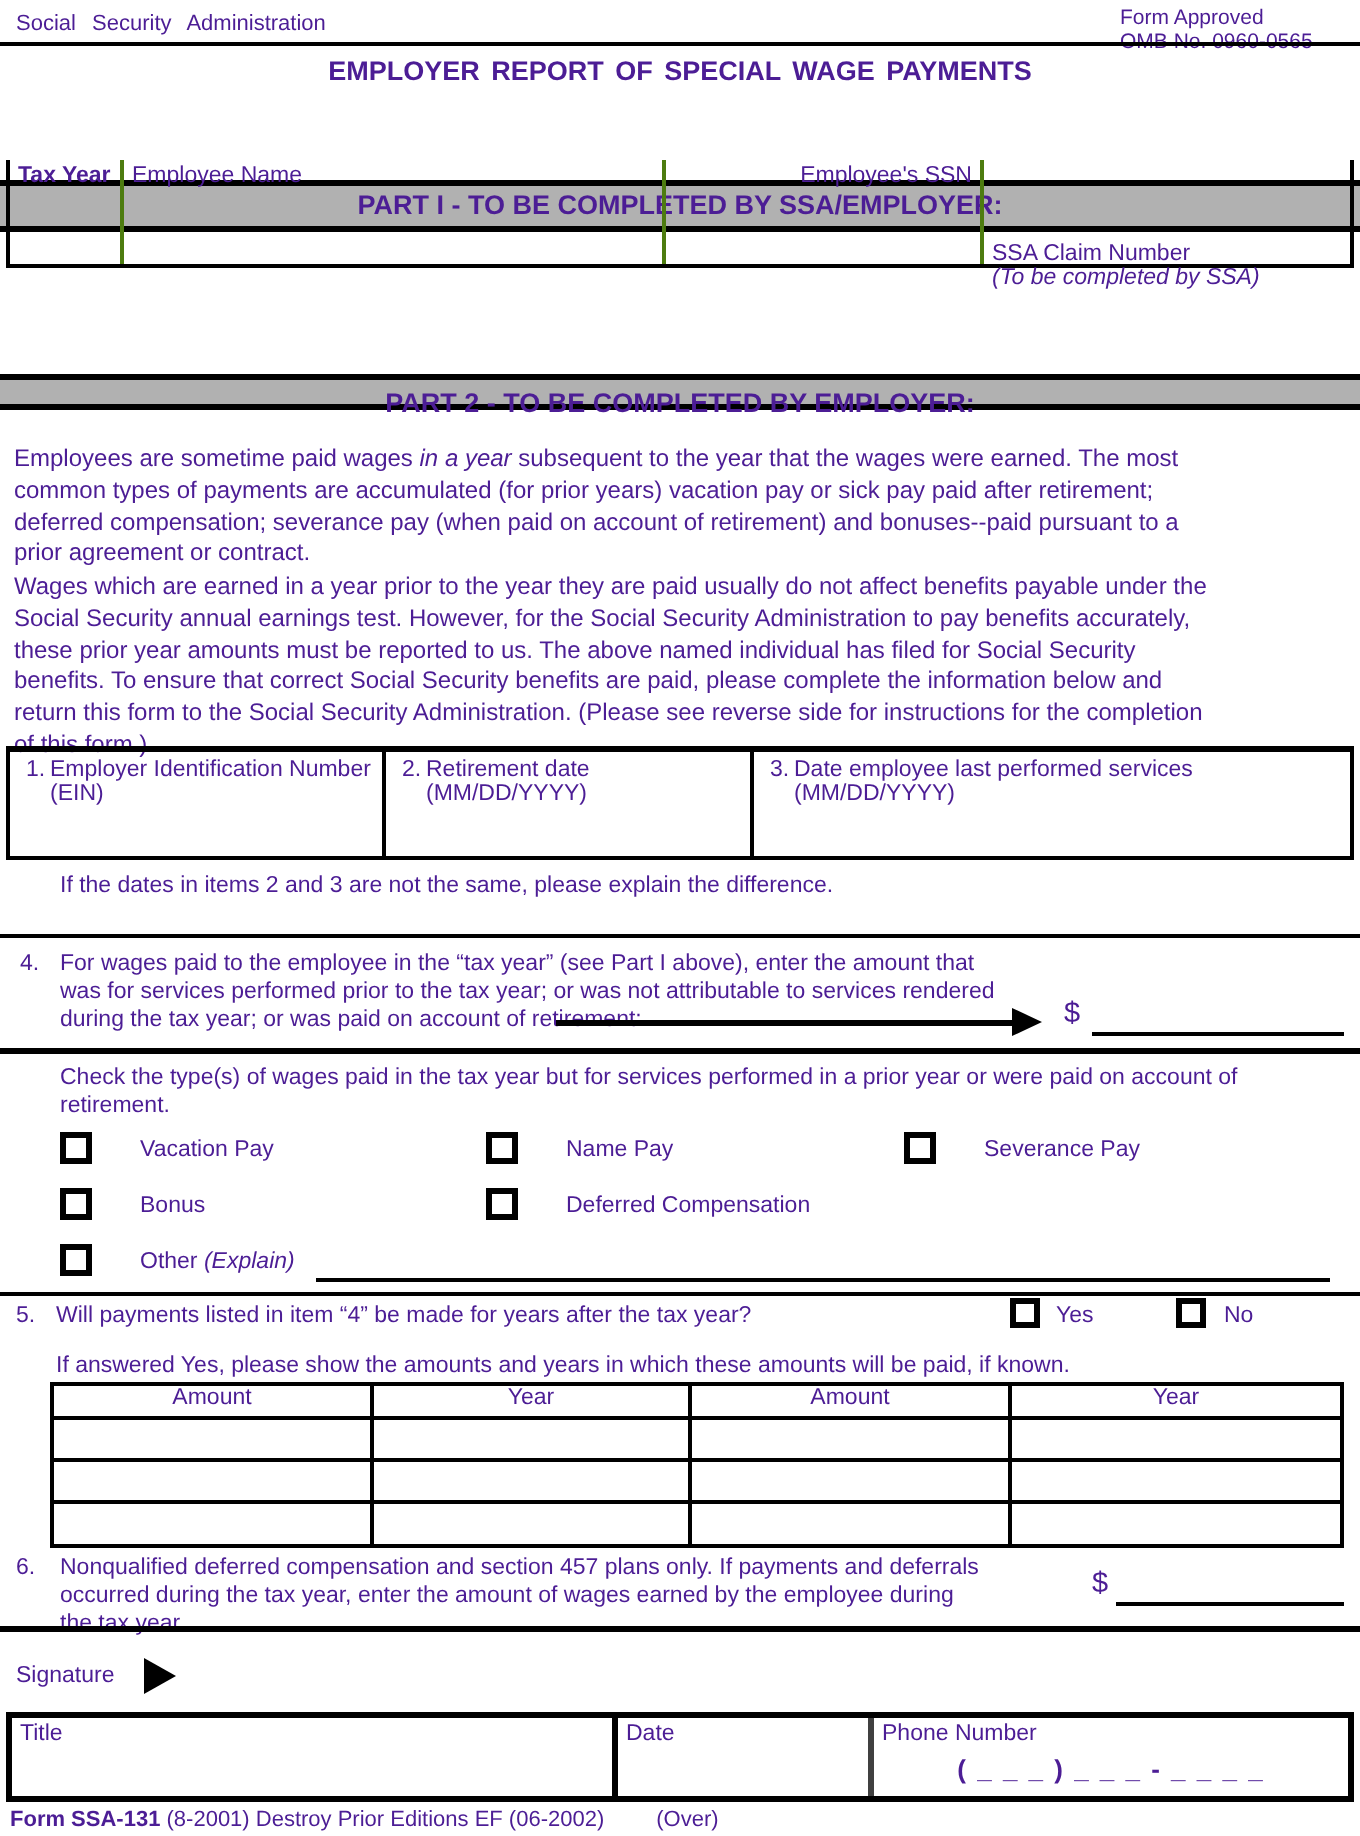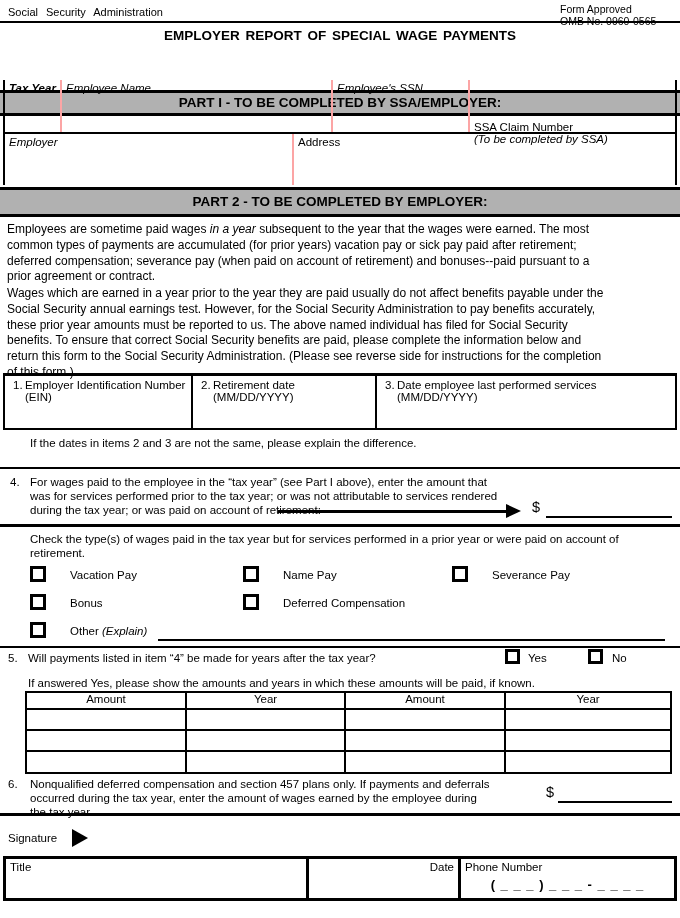--- a/index.html
+++ b/index.html
@@ -1,32 +1,32 @@
 <!DOCTYPE html>
 <html style="--bar-gray: #b1b1b1;"><head>
 <meta charset="utf-8">
 <style>
   html,body{margin:0;padding:0;background:#ffffff;}
-  .form{position:relative;width:680px;height:918px;background:#fff;color:#000000;
+  .form{position:relative;width:680px;height:918px;background:#fff;color:#4c1d95;
         font-family:"Liberation Sans","DejaVu Sans",sans-serif;overflow:hidden;}
   .abs{position:absolute;}
   .rule{position:absolute;left:0;width:680px;background:#000;}
   .pre{white-space:pre-line;}
   .bar{position:absolute;left:0;width:680px;background:var(--bar-gray,#b1b1b1);
        border-top:3px solid #000;border-bottom:3px solid #000;box-sizing:border-box;
        text-align:center;font-weight:bold;font-size:13.5px;}
   .agency{left:8px;top:6px;font-size:11px;word-spacing:5px;}
   .approved{left:560px;top:3px;font-size:10.5px;line-height:12px;}
   .ftitle{top:28px;left:0;width:680px;text-align:center;font-weight:bold;font-size:13.5px;word-spacing:2px;}
   
   .p1grid{position:absolute;top:80px;left:3px;width:674px;box-sizing:border-box;
           border-left:2px solid #000;border-right:2px solid #000;}
   .p1row{display:flex;box-sizing:border-box;}
   .cell{box-sizing:border-box;padding:2px 4px;font-size:11.5px;}
-  .bdr{border-right:2px solid #fca5a5;font-style:italic;}
+  .bdr{border-right:2px solid #4d7c0f;}
   .lab{font-size:11.5px;}
   .it{font-style:italic;}
   
   .itemsrow{position:absolute;top:373px;left:3px;width:674px;height:57px;box-sizing:border-box;
             border:2px solid #000;border-top-width:3px;display:flex;}
   .icell{box-sizing:border-box;display:flex;padding-top:3px;font-size:11.5px;}
   .inum{width:20px;padding-left:8px;box-sizing:border-box;}
   .txt{font-size:11.5px;line-height:13.8px;}
   .cb{position:absolute;width:16px;height:16px;border:3px solid #000;box-sizing:border-box;background:#fff;}
   .cbl{position:absolute;font-size:11.5px;}
@@ -56,39 +56,31 @@
   <div class="bar" style="top:54px;height:26px;line-height:19px;margin-top:36px;">PART I - TO BE COMPLETED BY SSA/EMPLOYER:</div>
 
   <div class="p1grid">
     <div class="p1row" style="height:54px;border-bottom:2px solid #000;">
       <div class="cell bdr" style="width:57px;">
         <span class="lab" style="font-weight:bold;">Tax Year</span>
       </div>
       <div class="cell bdr" style="width:271px;">
         <span class="lab">Employee Name</span>
       </div>
-      <div class="cell bdr" style="width:137px;">
+      <div class="cell bdr" style="width:159px;text-align:right;">
         <span class="lab">Employee's SSN</span>
       </div>
       <div class="cell" style="flex:1;margin-top:39px;">
         <div class="lab">SSA Claim Number</div>
         <div class="lab it">(To be completed by SSA)</div>
       </div>
     </div>
-    <div class="p1row" style="height:51px;">
-      <div class="cell bdr" style="width:289px;">
-        <span class="lab">Employer</span>
-      </div>
-      <div class="cell" style="flex:1;">
-        <span class="lab">Address</span>
-      </div>
-    </div>
-  </div>
-
-  <div class="bar" style="top:187px;height:30px;line-height:23px;">PART 2 - TO BE COMPLETED BY EMPLOYER:</div>
+  </div>
+
+  <div class="bar" style="top:187px;height:18px;line-height:23px;">PART 2 - TO BE COMPLETED BY EMPLOYER:</div>
 
   <div class="abs txt pre" style="top:222px;left:7px;width:666px;font-size:12px;line-height:15.8px;"><span>Employees are sometime paid wages </span><span class="it">in a year</span><span> subsequent to the year that the wages were earned. The most
 common types of payments are accumulated (for prior years) vacation pay or sick pay paid after retirement;
 deferred compensation; severance pay (when paid on account of retirement) and bonuses--paid pursuant to a
 prior agreement or contract.</span></div>
   <div class="abs txt pre" style="top:286px;left:7px;width:666px;font-size:12px;line-height:15.8px;">Wages which are earned in a year prior to the year they are paid usually do not affect benefits payable under the
 Social Security annual earnings test. However, for the Social Security Administration to pay benefits accurately,
 these prior year amounts must be reported to us. The above named individual has filed for Social Security
 benefits. To ensure that correct Social Security benefits are paid, please complete the information below and
 return this form to the Social Security Administration. (Please see reverse side for instructions for the completion
@@ -198,23 +190,24 @@
   <div class="rule" style="top:813px;height:3px;"></div>
 
   <div class="abs txt" style="top:832px;left:8px;">Signature</div>
   <div class="sig-tri" style="top:829px;left:72px;"></div>
   <div class="abs" style="top:827px;left:95px;width:570px;height:24px;"></div>
 
   <div class="abs" style="top:856px;left:3px;width:674px;height:45px;border:3px solid #000;box-sizing:border-box;display:flex;">
     <div class="cell" style="width:303px;border-right:3px solid #000;">
       <span class="lab">Title</span>
     </div>
-    <div class="cell" style="width:152px;border-right:3px solid #000000;text-align:right;">
+    <div class="cell" style="width:128px;border-right:3px solid #404040;">
       <span class="lab">Date</span>
     </div>
     <div class="cell" style="flex:1;">
       <div class="lab">Phone Number</div>
       <div style="text-align:center;font-size:13px;margin-top:4px;letter-spacing:1px;font-weight:bold;">( _ _ _ )   _ _ _  - _ _ _ _</div>
     </div>
   </div>
 
+  <div class="abs" style="top:904px;left:5px;font-size:11px;"><span style="font-weight:bold;">Form SSA-131</span><span> (8-2001) Destroy Prior Editions  EF (06-2002)</span><span style="margin-left:26px;">(Over)</span></div>
 
 </div>
 
 </body></html>

